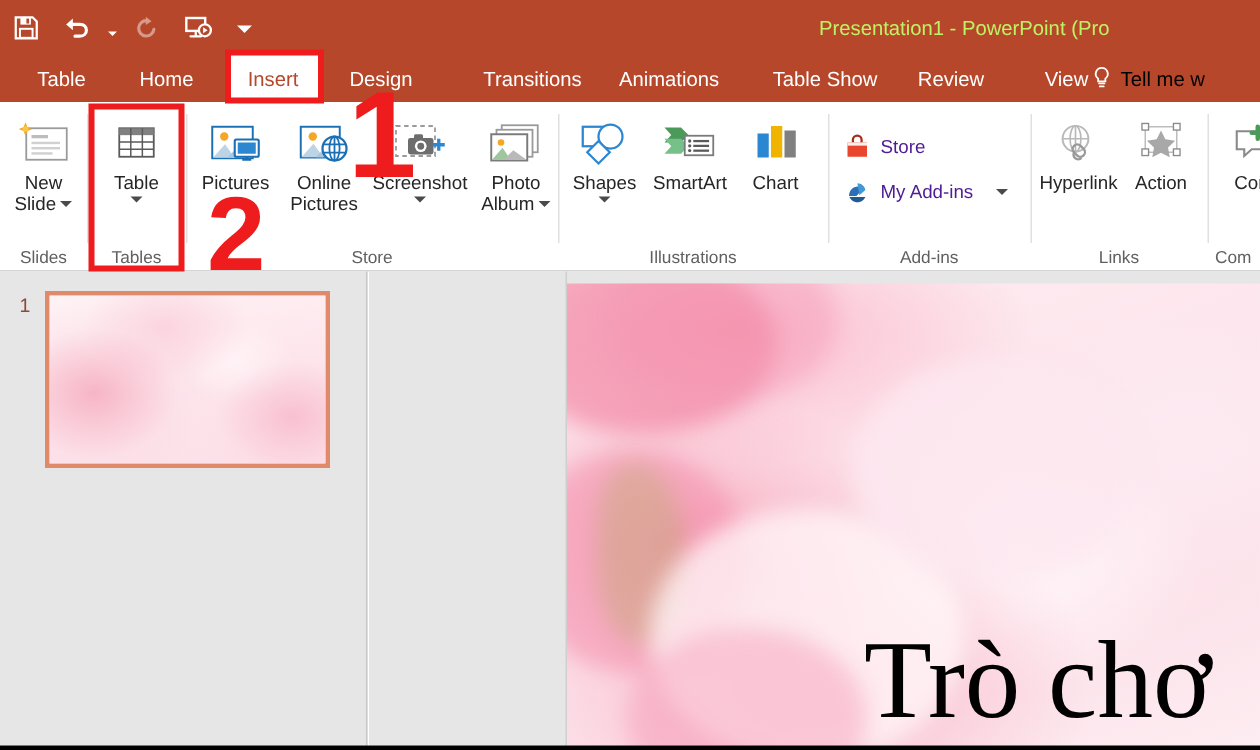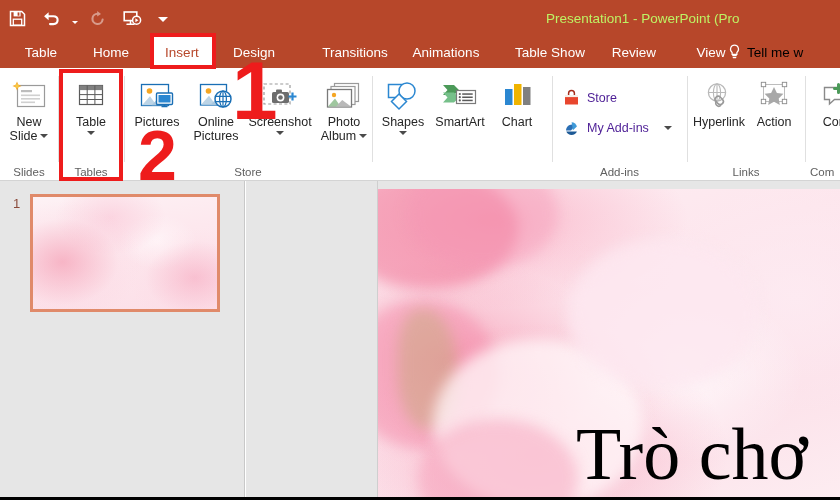--- a/index.html
+++ b/index.html
@@ -384,20 +384,21 @@
       <div class="bigbtn" style="left:118px;width:52px;">
         <div class="ico">
           <svg width="38" height="32" viewBox="0 0 38 32">
             <rect x="7" y="9" width="7.5" height="16" fill="#2b87d1"></rect>
             <rect x="16" y="4" width="7.5" height="21" fill="#f0b400"></rect>
             <rect x="25" y="7" width="7.5" height="18" fill="#808080"></rect>
           </svg>
         </div>
         <div class="lbl">Chart</div>
       </div>
+      <div class="grp-label">Illustrations</div>
     </div>
     <div class="grp-sep" style="left:552px;"></div>
 
     <div class="grp" style="left:553px;width:133px;">
       <div class="smallbtn" style="left:9px;top:20px;">
         <svg width="19" height="19" viewBox="0 0 19 19">
           <path d="M3 7h13v9.5H3z" fill="#e8462e"></path>
           <path d="M6.6 7V5.3a2.9 2.9 0 0 1 5.8 0V7" fill="none" stroke="#a52d1c" stroke-width="1.5"></path>
           <rect x="3" y="7" width="13" height="2.1" fill="#f5f1ea"></rect>
         </svg>

